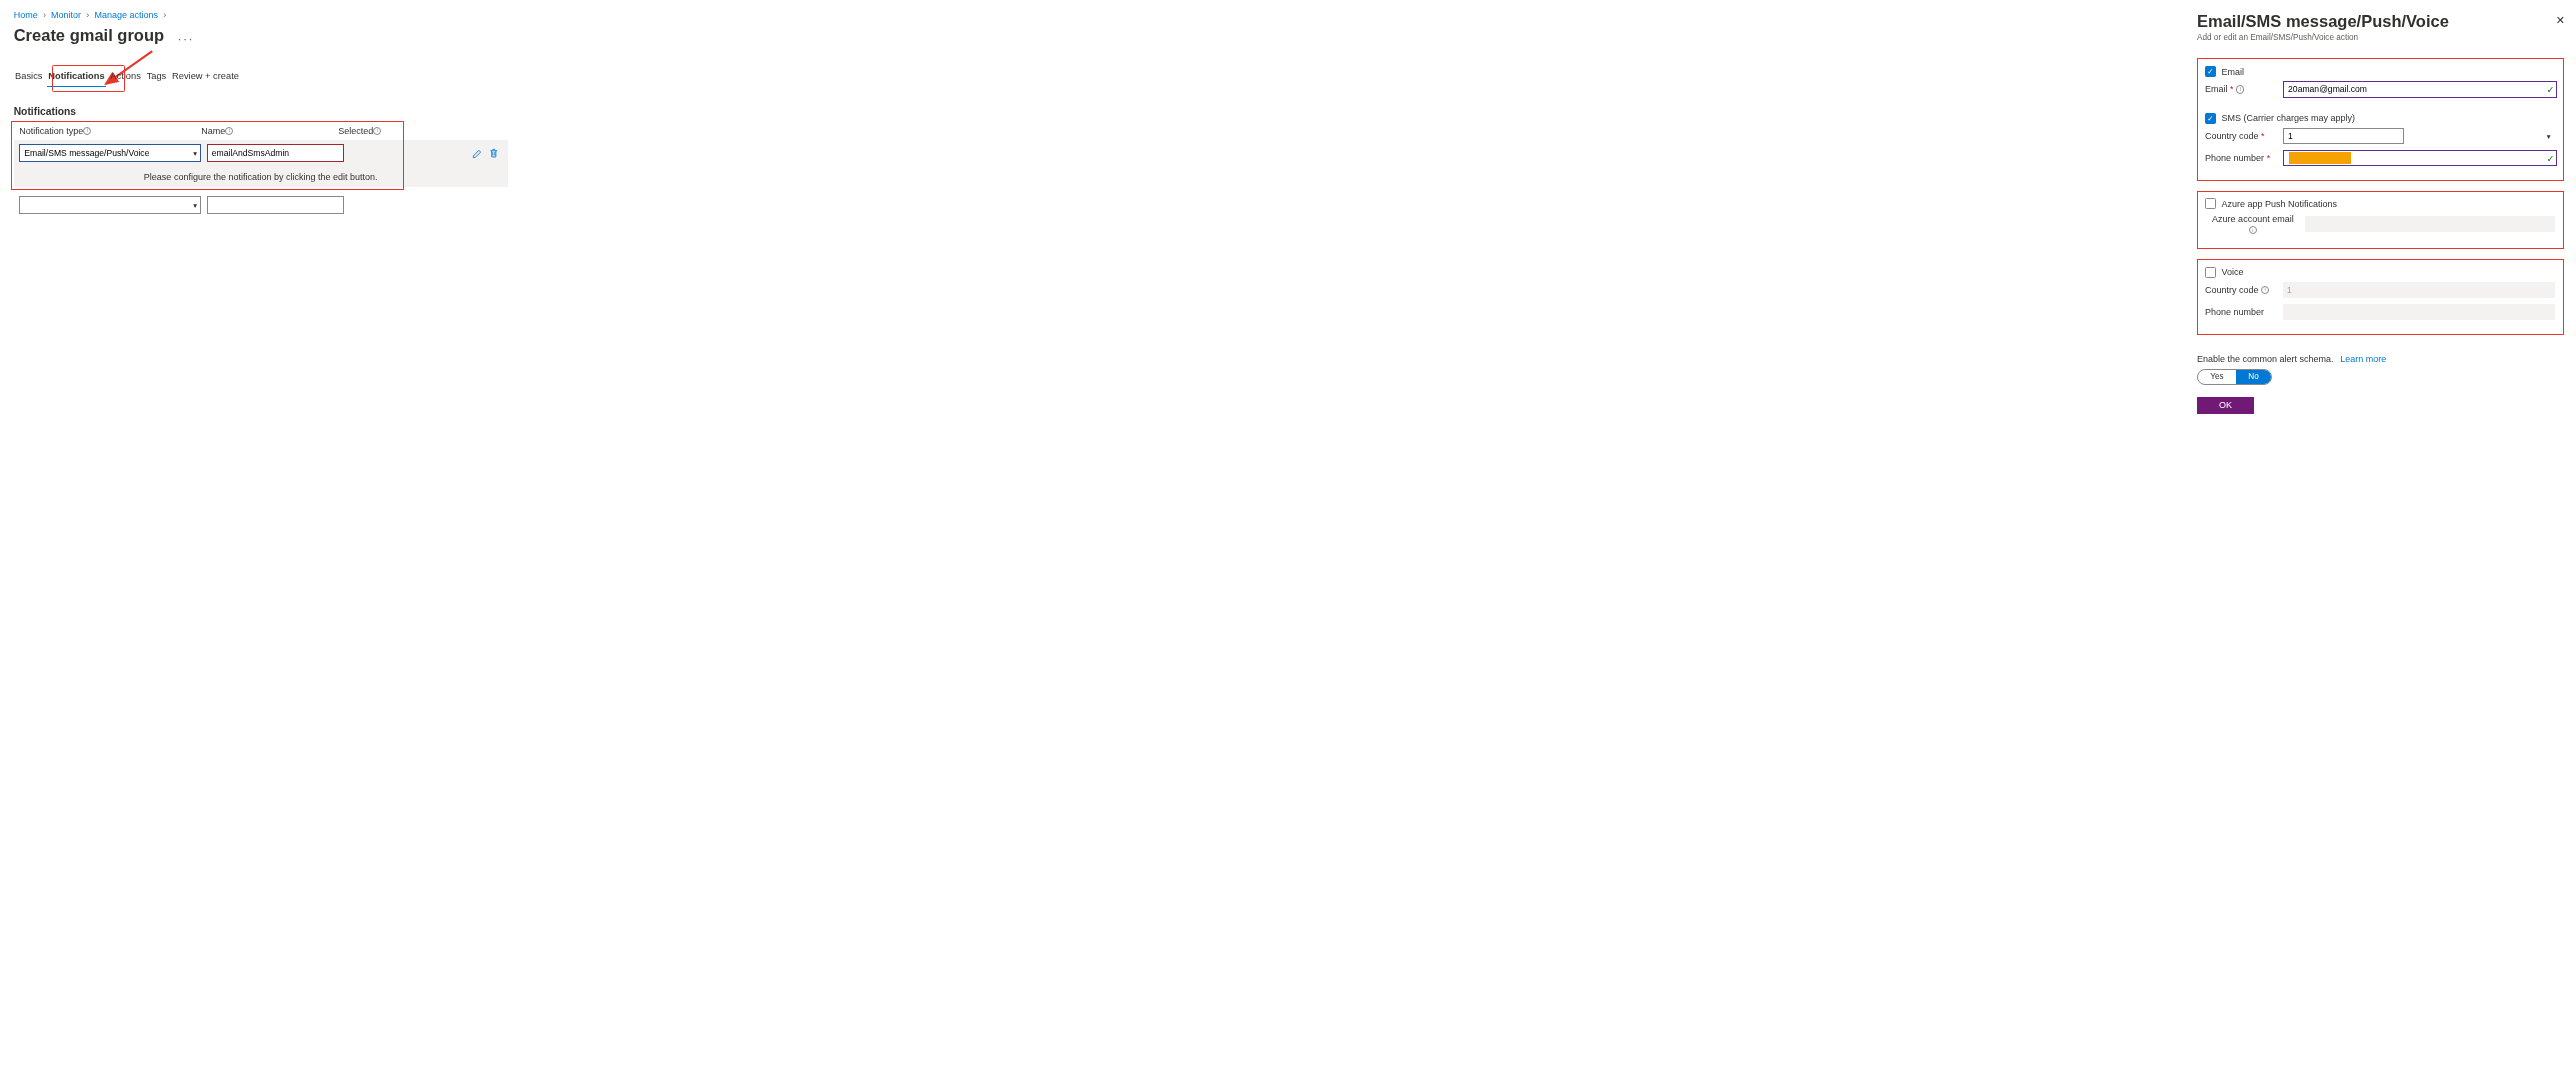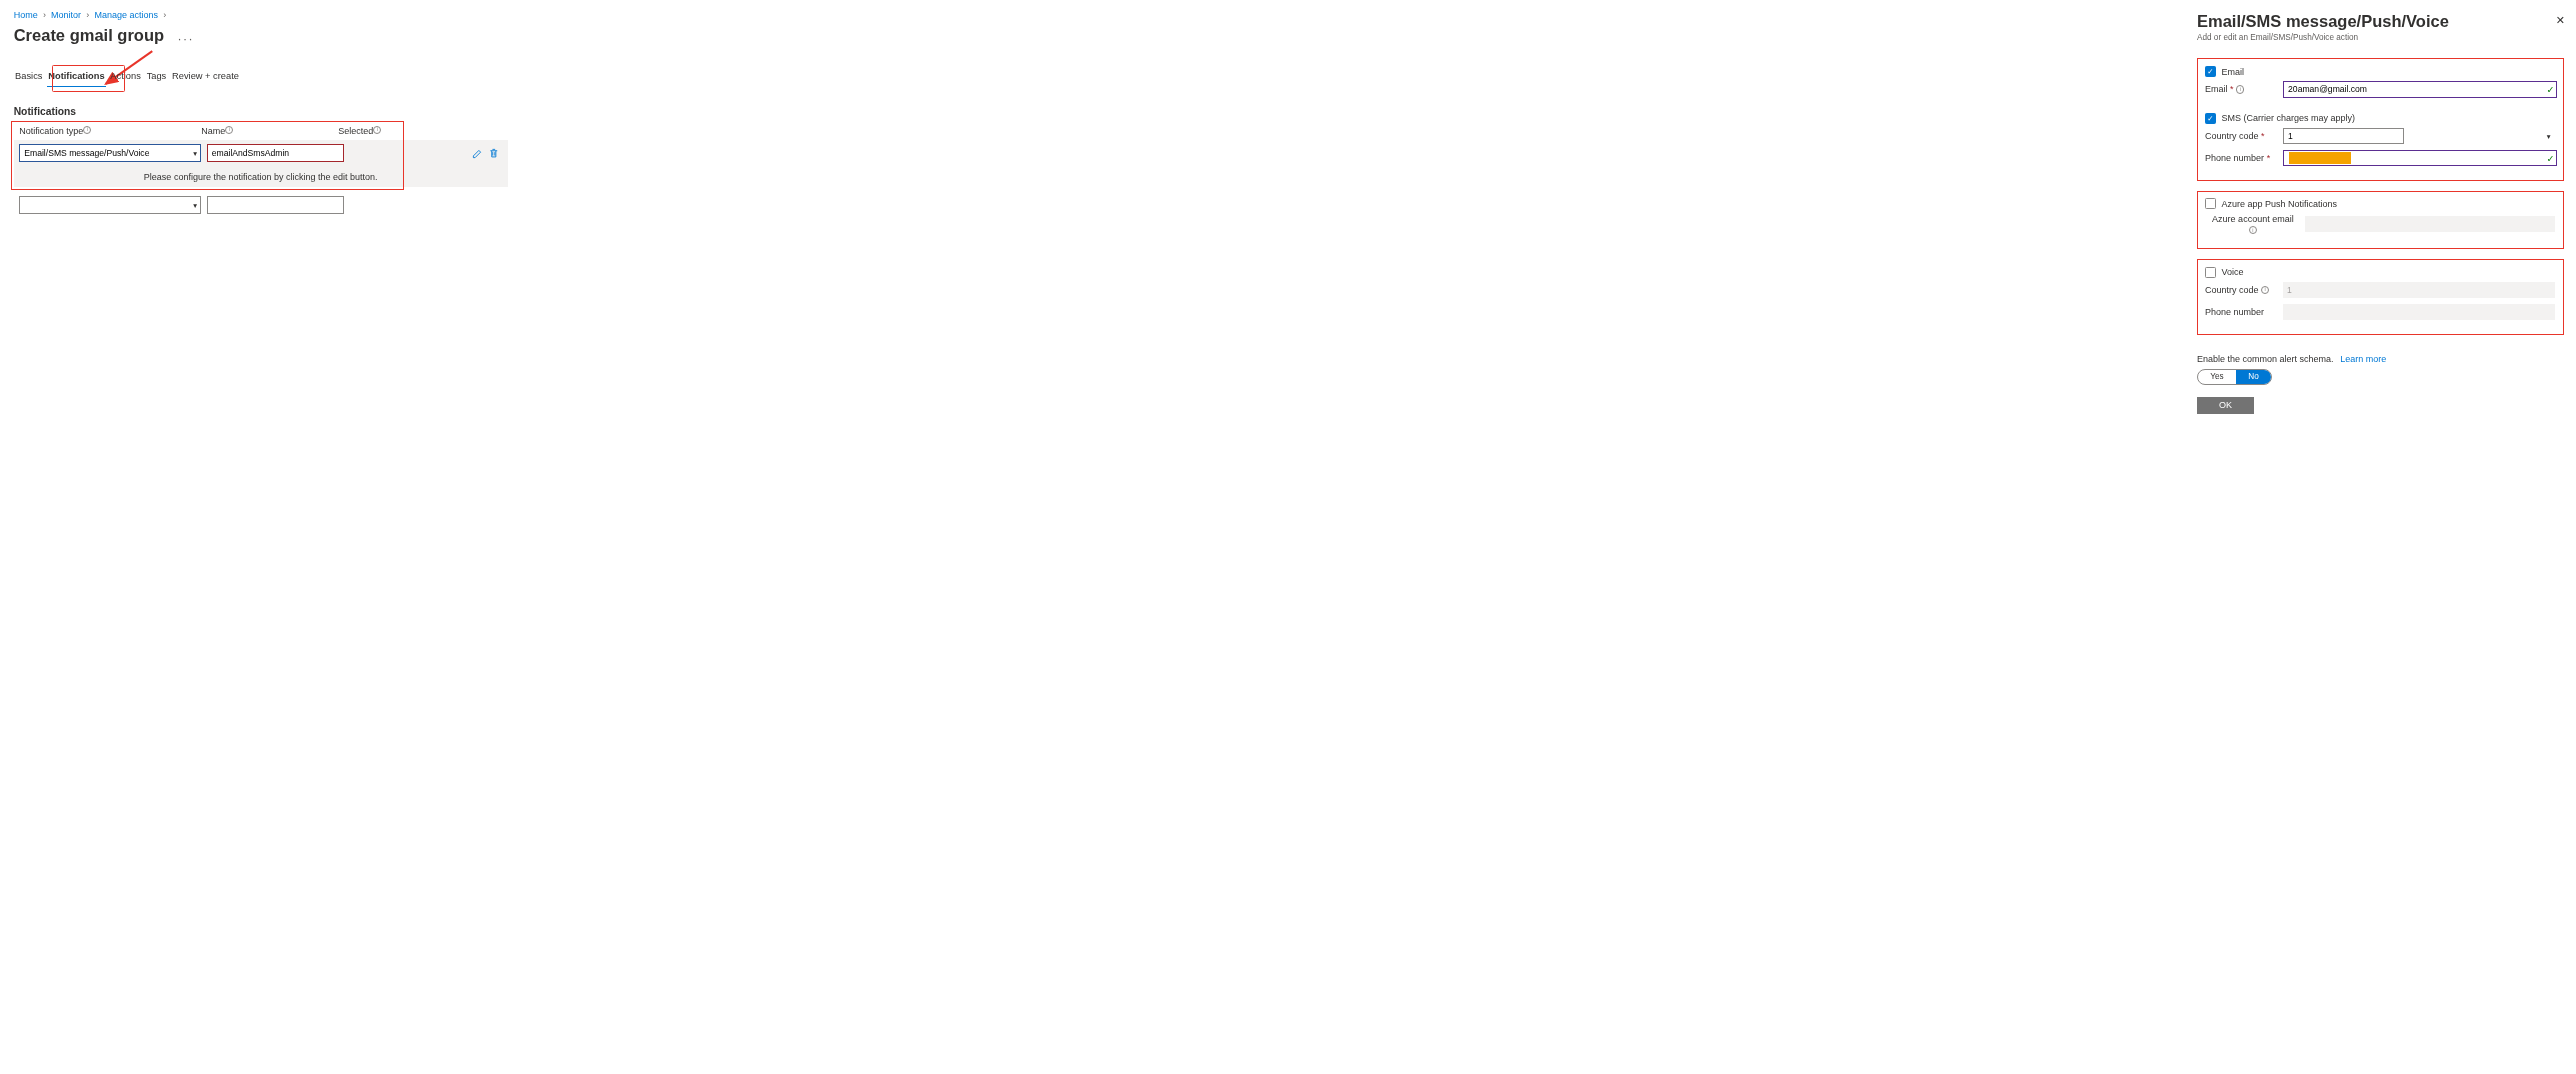--- a/index.html
+++ b/index.html
@@ -96,21 +96,21 @@
   .notif-table {
     width: 494px;
   }
   .notif-header {
     display: grid;
     grid-template-columns: 182px 137px 1fr;
     padding: 4.1px 5.5px 4.1px 5.5px;
     font-size: 9px;
     color: #323130;
   }
-  .notif-header .th { display: flex; gap: 0; }
+  .notif-header .th { display: flex; align-items: center; gap: 0; }
   .info-icon {
     width: 8.2px; height: 8.2px;
     border: 0.7px solid #8a8886;
     border-radius: 50%;
     display: inline-flex;
     align-items: center; justify-content: center;
     font-size: 5.5px; color: #8a8886;
     line-height: 1;
   }
   .notif-row {
@@ -248,21 +248,21 @@
   }
   .toggle-pill span {
     padding: 2.1px 12.3px;
     cursor: pointer;
   }
   .toggle-pill .on-sel {
     background: #0078d4; color: #fff;
   }
   .ok-btn {
     margin-top: 12.3px;
-    background: #737373;
+    background: #701a75;
     color: #fff;
     border: 0;
     padding: 3.4px 22px;
     font-size: 9px;
     cursor: pointer;
   }
 </style>
 </head>
 <body>
 

